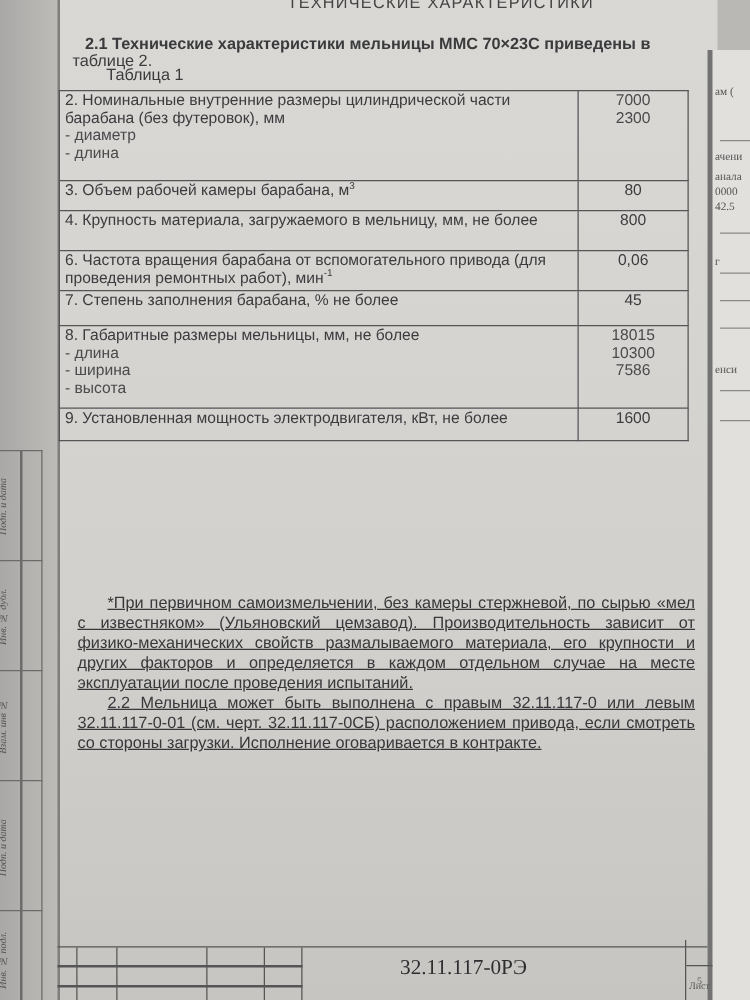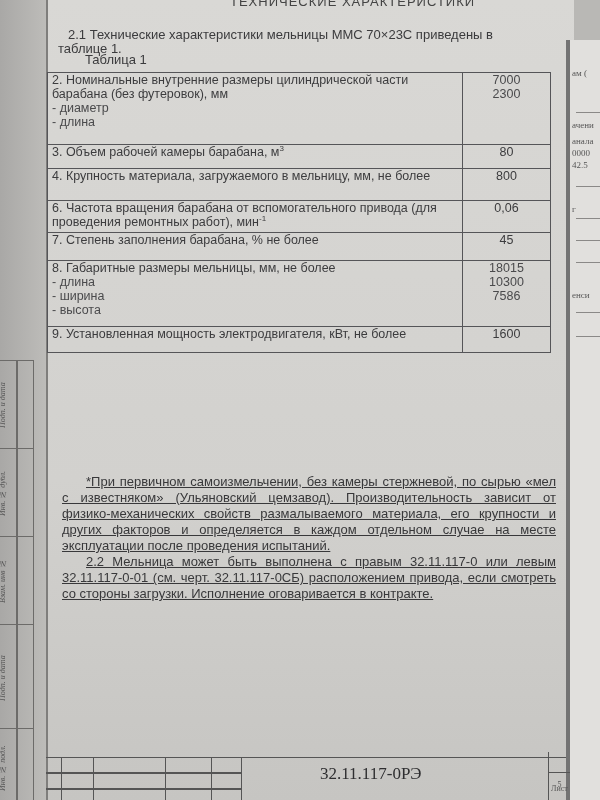--- a/index.html
+++ b/index.html
@@ -31,21 +31,21 @@
   .right-sheet .rline { position: absolute; left: 6px; width: 30px; height: 1px; background: #8a8987; }
 
   .top-cut {
     position: absolute; left: 230px; top: -6px; font-size: 13px; letter-spacing: 1px;
     color: #444;
   }
   .intro {
     position: absolute; left: 58px; top: 28px; width: 480px;
     font-size: 13px; line-height: 14px; color: #3b3b3d;
   }
-  .intro .p1 { text-indent: 10px; }
+  .intro .p1 { text-indent: 10px; font-weight: bold; }
   .table-label {
     position: absolute; left: 85px; top: 52px; font-size: 13px; color: #3b3b3d;
   }
 
   table.specs {
     position: absolute; left: 47px; top: 72px; width: 504px;
     border-collapse: collapse; font-size: 12.5px; color: #3c3c3e;
   }
   table.specs td, table.specs th {
     border: 1.5px solid #555558;
@@ -141,21 +141,21 @@
   <div class="rline" style="top:222px"></div>
   <span class="frag" style="top:250px">енси</span>
   <div class="rline" style="top:272px"></div>
   <div class="rline" style="top:296px"></div>
 </div>
 
 <div class="top-cut">ТЕХНИЧЕСКИЕ ХАРАКТЕРИСТИКИ</div>
 
 <div class="intro">
   <div class="p1">2.1 Технические характеристики мельницы ММС 70×23С приведены в</div>
-  <div>таблице 1.</div>
+  <div>таблице 2.</div>
 </div>
 <div class="table-label">Таблица 1</div>
 
 <table class="specs">
   <tbody>
   <tr>
     <td style="height:72px">
       <span>2. Номинальные  внутренние размеры цилиндрической части барабана  (без футеровок), мм</span>
       <span class="sub-line">- диаметр</span>
       <span class="sub-line">- длина</span>

